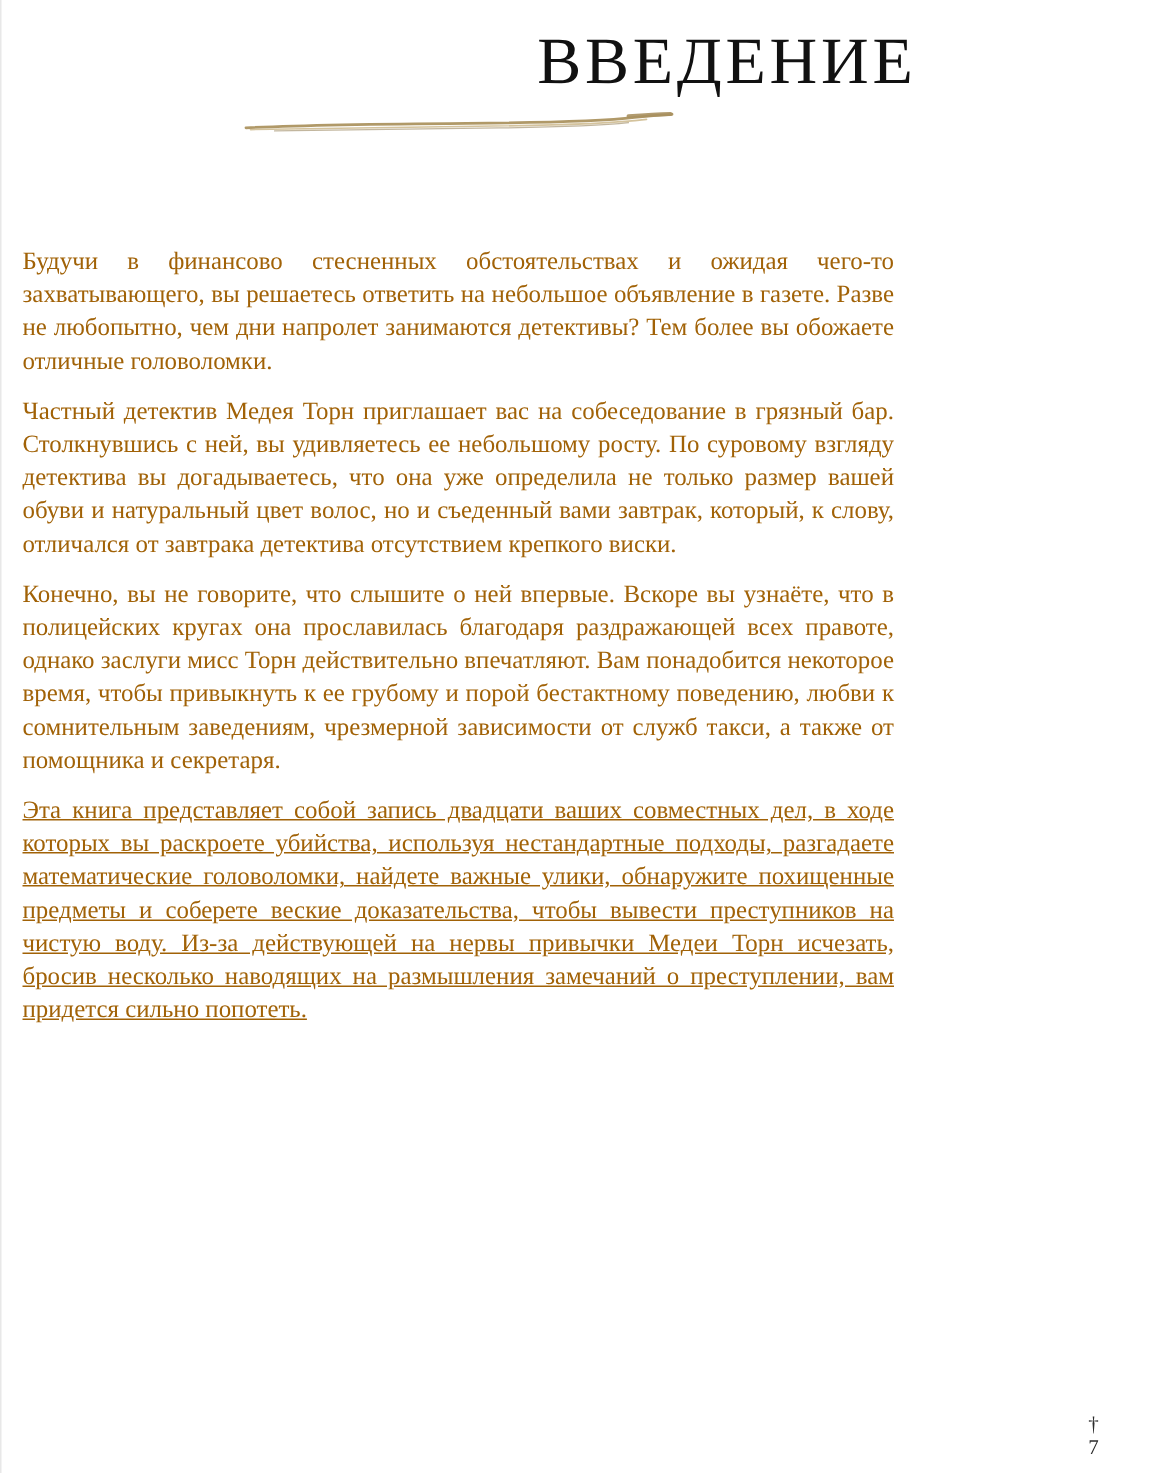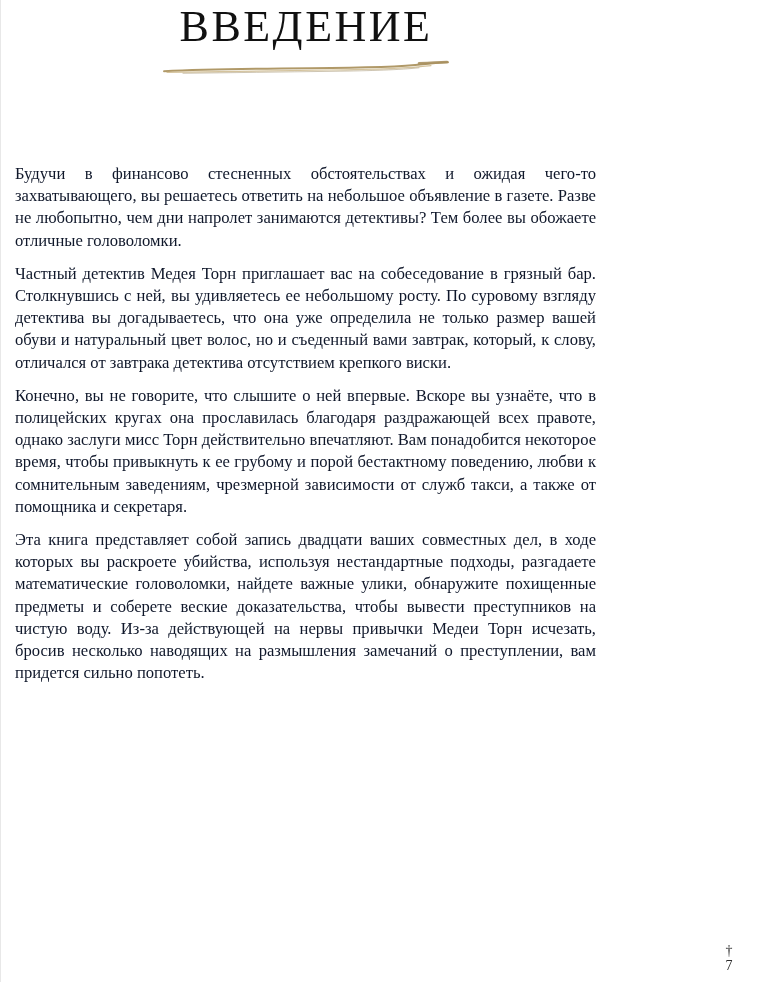--- a/index.html
+++ b/index.html
@@ -21,23 +21,23 @@
   .page {
     position: relative;
     width: 100%;
     height: 100%;
   }
 
   
   .chapter-header {
     position: absolute;
     left: 0;
-    top: 4px;
+    top: 18px;
     width: 610px;
-    text-align: center;
+    text-align: right;
   }
   .chapter-title {
     font-family: "Liberation Serif", "DejaVu Serif", serif;
     font-size: 44px;
     font-weight: 400;
     letter-spacing: 2.5px;
     color: #111111;
     line-height: 1.05;
     margin: 0;
     white-space: nowrap;
@@ -56,25 +56,26 @@
     left: 14px;
     top: 163px;
     width: 581px;
   }
   .para {
     margin: 0 0 11px 0;
     font-size: 16.6px;
     line-height: 22.2px;
     text-align: justify;
     text-justify: inter-word;
-    color: #0f172a;
+    color: #a16207;
     hyphens: manual;
   }
   .para:last-child {
     margin-bottom: 0;
+    text-decoration: underline;
   }
 
   
   .page-footer {
     position: absolute;
     right: 27px;
     bottom: 8px;
     text-align: center;
     width: 24px;
   }

